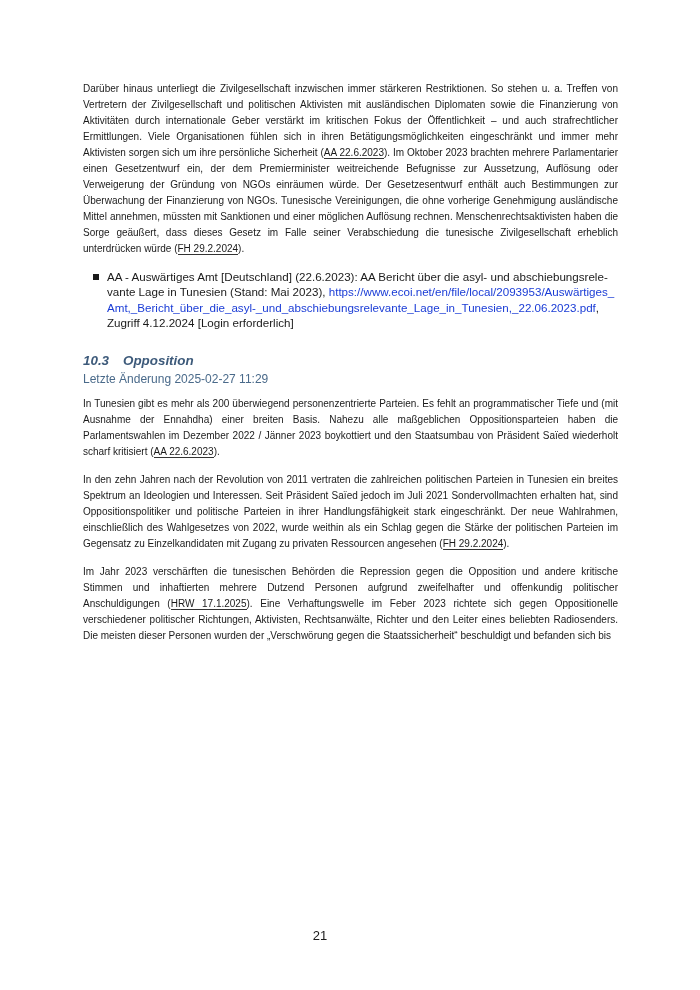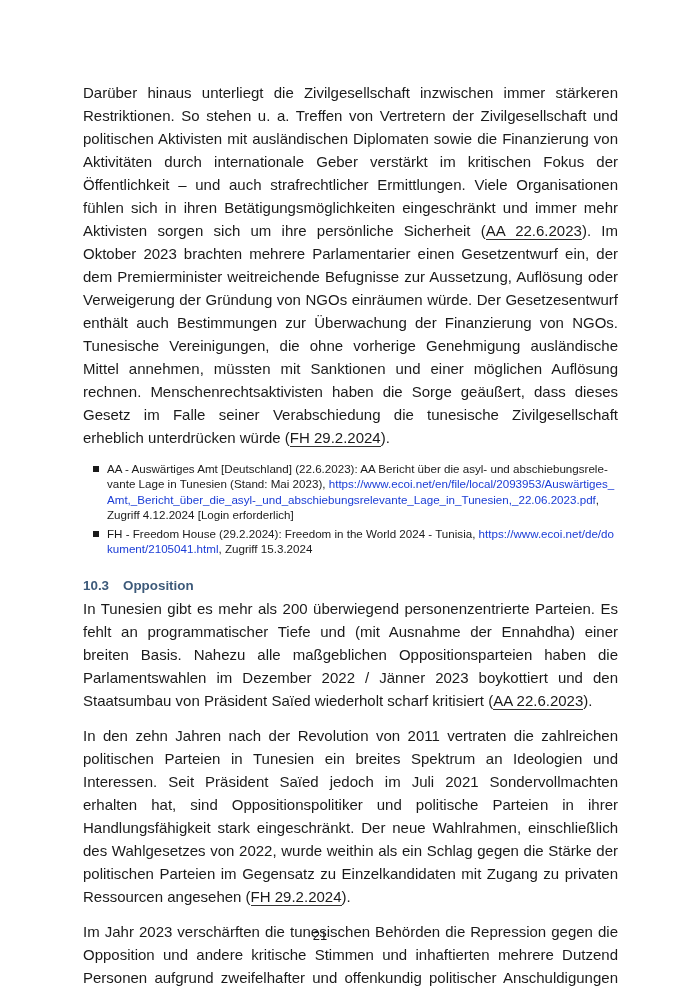--- a/index.html
+++ b/index.html
@@ -1,46 +1,46 @@
 <!DOCTYPE html>
 <html><head>
 <meta charset="utf-8">
 <style>
   html, body { margin: 0; padding: 0; background: #ffffff; }
   body { width: 700px; height: 990px; position: relative; overflow: hidden;
          font-family: "Liberation Sans", sans-serif; color: #1a1a1a; }
   .page { position: absolute; left: 83px; top: 81px; width: 535px; }
-  .para { font-size: 15px; line-height: 23px; text-align: justify; margin: 0 0 12px 0;
+  .para { font-size: 10px; line-height: 16px; text-align: justify; margin: 0 0 12px 0;
           hyphens: manual; }
   .cite { text-decoration: none; border-bottom: 1px solid #333; padding-bottom: 0px; color: #1a1a1a; }
   .quellen { font-size: 13.4px; margin: 10px 0 24px 0; }
   ul.sources { list-style: none; margin: 0 0 22px 0; padding: 0 0 0 8px; }
   ul.sources li { position: relative; padding-left: 16px; font-size: 11.6px; line-height: 15.4px;
                   margin-bottom: 3px; }
   ul.sources li .bullet { position: absolute; left: 2px; top: 5px; width: 6px; height: 6px; background: #1a1a1a; }
   a.url { color: #1a3cd6; text-decoration: none; word-break: break-all; }
-  .sec-head { font-size: 13.4px; font-weight: bold; color: #3d5a7a; margin: 0 0 4px 0; }
+  .sec-head { font-size: 13.4px; font-weight: bold; color: #3d5a7a; margin: 0 0 4px 0; font-style: italic; }
   .sec-head .num { display: inline-block; width: 40px; }
   .sec-date { font-size: 12px; color: #4a6a8a; margin: 0 0 10px 0; }
   .pagenum { position: absolute; top: 928px; left: 0; width: 640px; text-align: center; font-size: 13px; color: #1a1a1a; }
 </style>
 </head>
 <body>
 
 <div class="page">
 
   <p class="para"><span>Darüber hinaus unterliegt die Zivilgesellschaft inzwischen immer stärkeren Restriktionen. So stehen u. a. Treffen von Vertretern der Zivilgesellschaft und politischen Aktivisten mit ausländi­schen Diplomaten sowie die Finanzierung von Aktivitäten durch internationale Geber verstärkt im kritischen Fokus der Öffentlichkeit – und auch strafrechtlicher Ermittlungen. Viele Organisa­tionen fühlen sich in ihren Betätigungsmöglichkeiten eingeschränkt und immer mehr Aktivisten sorgen sich um ihre persönliche Sicherheit (</span><a class="cite">AA 22.6.2023</a><span>). Im Oktober 2023 brachten mehrere Parlamentarier einen Gesetzentwurf ein, der dem Premierminister weitreichende Befugnisse zur Aussetzung, Auflösung oder Verweigerung der Gründung von NGOs einräumen würde. Der Gesetzesentwurf enthält auch Bestimmungen zur Überwachung der Finanzierung von NGOs. Tunesische Vereinigungen, die ohne vorherige Genehmigung ausländische Mittel annehmen, müssten mit Sanktionen und einer möglichen Auflösung rechnen. Menschenrechtsaktivisten haben die Sorge geäußert, dass dieses Gesetz im Falle seiner Verabschiedung die tunesische Zivilgesellschaft erheblich unterdrücken würde (</span><a class="cite">FH 29.2.2024</a><span>).</span></p>
 
 
   <ul class="sources">
     <li><span class="bullet"></span><span>AA - Auswärtiges Amt [Deutschland] (22.6.2023): AA Bericht über die asyl- und abschiebungsrele­vante Lage in Tunesien (Stand: Mai 2023), </span><a class="url">https://www.ecoi.net/en/file/local/2093953/Auswärtiges_Amt,_Bericht_über_die_asyl-_und_abschiebungsrelevante_Lage_in_Tunesien,_22.06.2023.pdf</a><span>, Zugriff 4.12.2024 [Login erforderlich]</span></li>
-    <li><span class="bullet"></span><span>FH - Freedom House (29.2.2024): Freedom in the World 2024 - Tunisia, </span><a class="url">https://www.ecoi.net/de/dokument/2105041.html</a><span>, Zugriff 15.3.2024</span></li>
   </ul>
 
   <div class="sec-head"><span class="num">10.3</span><span>Opposition</span></div>
+  <div class="sec-date">Letzte Änderung 2025-02-27 11:29</div>
 
   <p class="para"><span>In Tunesien gibt es mehr als 200 überwiegend personenzentrierte Parteien. Es fehlt an pro­grammatischer Tiefe und (mit Ausnahme der Ennahdha) einer breiten Basis. Nahezu alle maß­geblichen Oppositionsparteien haben die Parlamentswahlen im Dezember 2022 / Jänner 2023 boykottiert und den Staatsumbau von Präsident Saïed wiederholt scharf kritisiert (</span><a class="cite">AA 22.6.2023</a><span>).</span></p>
 
   <p class="para"><span>In den zehn Jahren nach der Revolution von 2011 vertraten die zahlreichen politischen Parteien in Tunesien ein breites Spektrum an Ideologien und Interessen. Seit Präsident Saïed jedoch im Juli 2021 Sondervollmachten erhalten hat, sind Oppositionspolitiker und politische Parteien in ihrer Handlungsfähigkeit stark eingeschränkt. Der neue Wahlrahmen, einschließlich des Wahl­gesetzes von 2022, wurde weithin als ein Schlag gegen die Stärke der politischen Parteien im Gegensatz zu Einzelkandidaten mit Zugang zu privaten Ressourcen angesehen (</span><a class="cite">FH 29.2.2024</a><span>).</span></p>
 
   <p class="para"><span>Im Jahr 2023 verschärften die tunesischen Behörden die Repression gegen die Opposition und andere kritische Stimmen und inhaftierten mehrere Dutzend Personen aufgrund zweifelhafter und offenkundig politischer Anschuldigungen (</span><a class="cite">HRW 17.1.2025</a><span>). Eine Verhaftungswelle im Fe­ber 2023 richtete sich gegen Oppositionelle verschiedener politischer Richtungen, Aktivisten, Rechtsanwälte, Richter und den Leiter eines beliebten Radiosenders. Die meisten dieser Perso­nen wurden der „Verschwörung gegen die Staatssicherheit“ beschuldigt und befanden sich bis</span></p>
 
 </div>
 
 <div class="pagenum">21</div>

